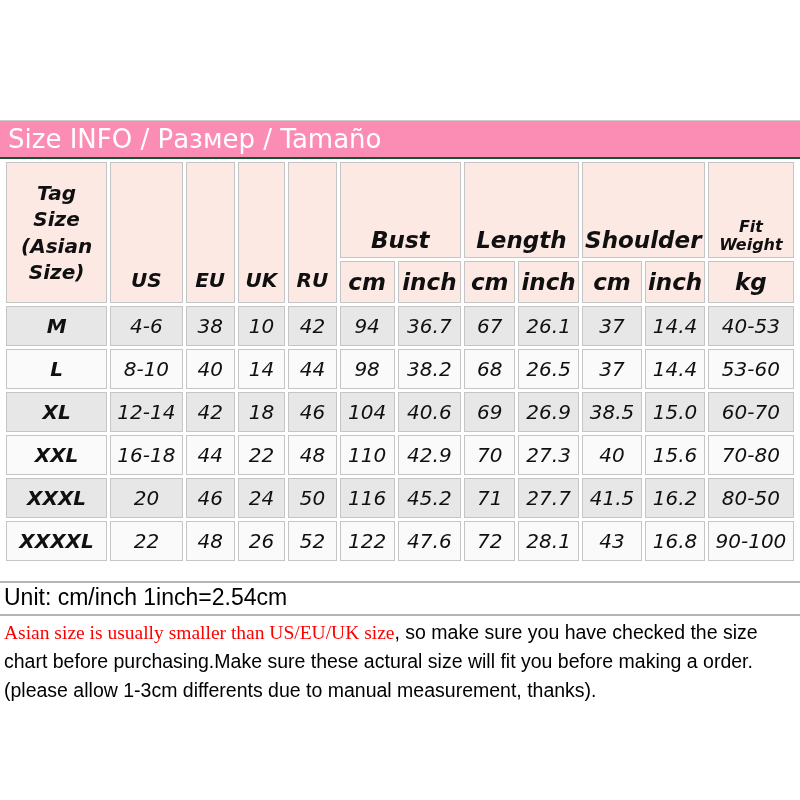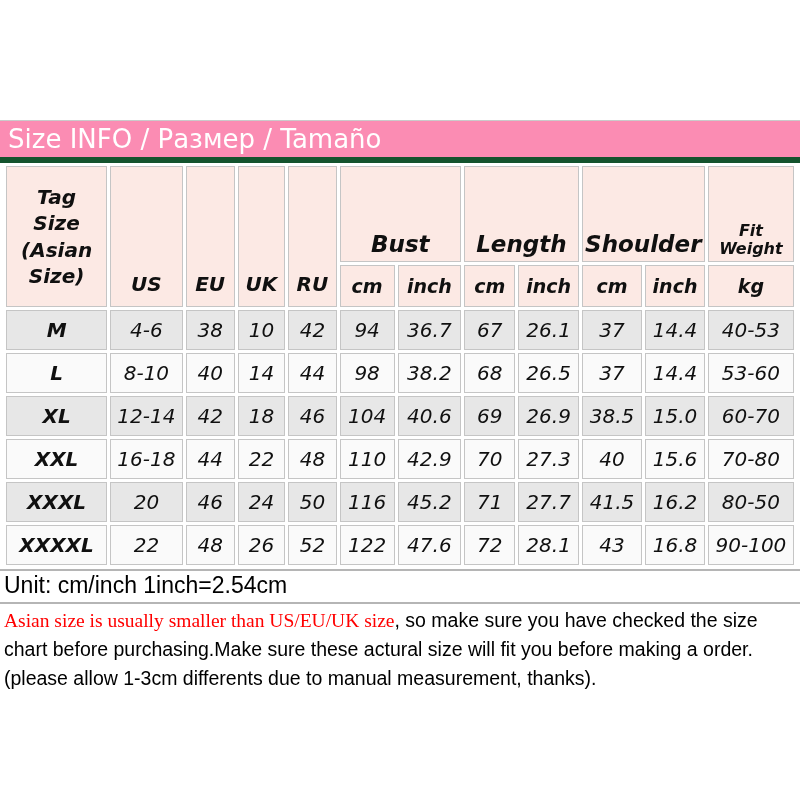--- a/index.html
+++ b/index.html
@@ -7,37 +7,37 @@
     --header-cell-bg:#fce9e4;
     --row-bg:#fafafa;
     --row-alt-bg:#e7e7e7;
     --cell-border:#c5c5c5;
     --note-red:#ff0000;
   }
   html,body{margin:0;padding:0;background:#fff;}
   .canvas{width:800px;height:800px;background:#ffffff;overflow:hidden;position:relative;
           font-family:"DejaVu Sans",sans-serif;}
   .content{padding-top:120px;}
-  .title-bar{background:var(--title-bg);border-top:1px solid #cacaca;border-bottom:6px solid #14532d;
+  .title-bar{background:var(--title-bg);border-top:1px solid #cacaca;border-bottom:2px solid #14532d;
              height:36px;line-height:36px;color:#ffffff;font-size:26px;padding-left:8px;
              white-space:nowrap;}
   table{width:794px;margin:0 auto;border-collapse:separate;border-spacing:3px;table-layout:fixed;font-style:italic;}
   th,td{border:1px solid var(--cell-border);text-align:center;color:#101010;overflow:hidden;
         font-family:"DejaVu Sans",sans-serif;}
   thead th{background:var(--header-cell-bg);font-weight:bold;}
   tr.grp th{height:84px;}
   .group{font-size:23px;vertical-align:bottom;padding:0 0 3px 0;line-height:1.12;}
   .group.fitweight{font-size:16px;padding:7px 0 3px 0;}
   .region{font-size:20px;vertical-align:bottom;padding-bottom:10px;}
   .tag-header{font-size:20px;vertical-align:middle;line-height:1.32;padding:0 12px;}
-  tr.sub th{font-size:19px;height:38px;vertical-align:middle;}
+  tr.sub th{font-size:23px;height:38px;vertical-align:middle;}
   tbody td{font-size:20px;height:36px;background:var(--row-bg);}
   tbody tr.alt td{background:var(--row-alt-bg);}
   tbody td.tag{font-weight:bold;}
-  .unit-bar{border-top:2px solid #b5b5b5;border-bottom:2px solid #b5b5b5;margin-top:1px;
+  .unit-bar{border-top:2px solid #b5b5b5;border-bottom:2px solid #b5b5b5;margin-top:17px;
             padding:1px 0 3px 4px;font-family:"Liberation Sans",sans-serif;font-size:23px;color:#000;}
   .note-label{font-family:"Liberation Sans",sans-serif;font-size:18px;color:#000;padding:3px 0 0 4px;}
   .note{margin:2px 4px 0 4px;font-family:"Liberation Sans",sans-serif;font-size:19.5px;
         line-height:29px;color:#000;}
   .red{color:var(--note-red);font-family:Liberation Serif, serif;}
 </style>
 </head>
 <body>
 
 <div class="canvas">

